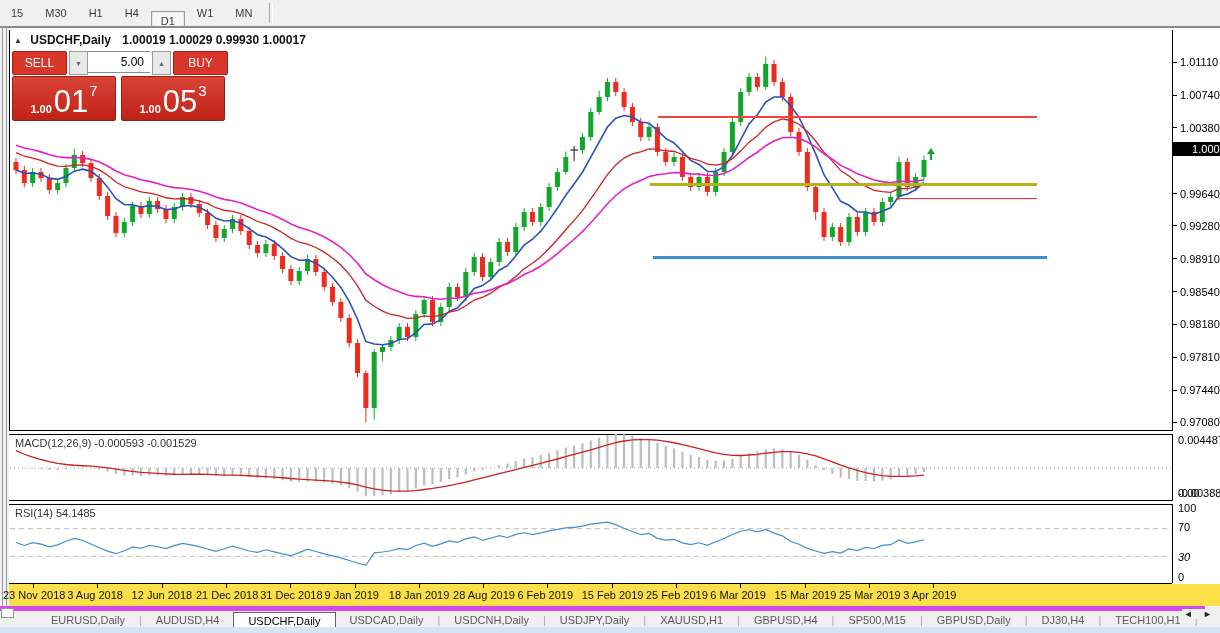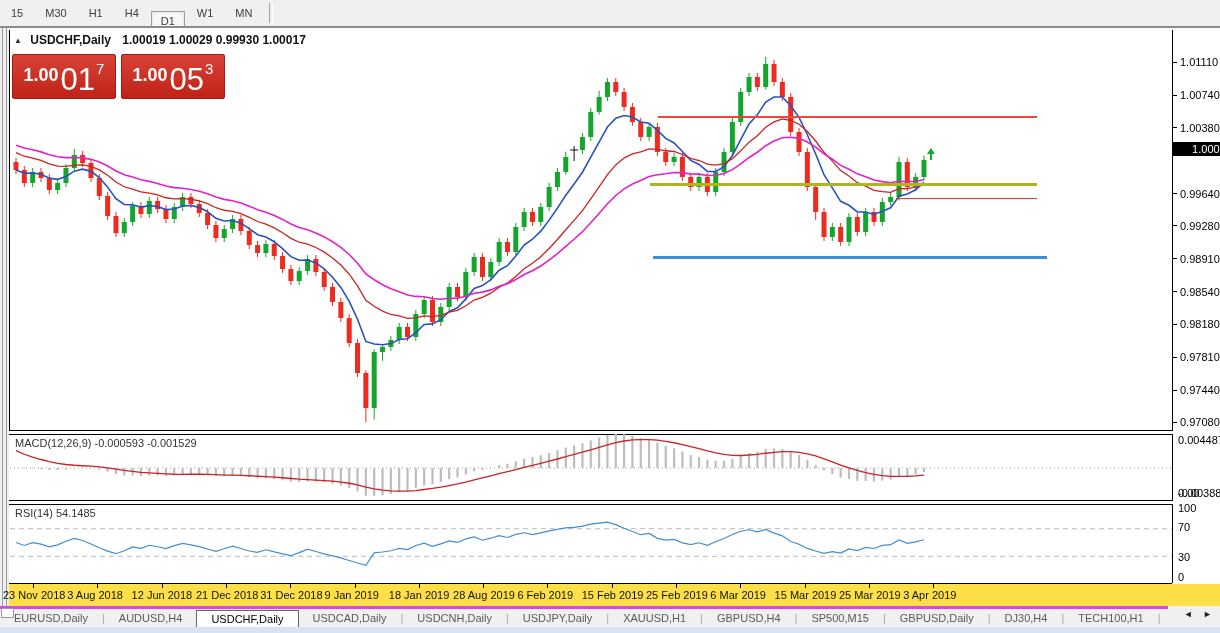--- a/index.html
+++ b/index.html
@@ -34,37 +34,37 @@
            color:#fff;font-size:12px;display:flex;align-items:center;justify-content:center;}
   .spin{width:18px;height:22px;background:#e9e9e9;border:1px solid #9b9b9b;color:#666;font-size:7px;
         display:flex;align-items:center;justify-content:center;margin-left:2px;}
   #vol-input{width:56px;height:20px;border:1px solid #8a8a8a;border-left:none;border-right:none;
              font-size:12px;text-align:right;padding:0 6px 0 0;font-family:"Liberation Sans",sans-serif;outline:none;}
   #oct-row1 .buy{margin-left:2px;}
   #oct-row2{display:flex;margin-top:3px;}
   .big-btn{width:104px;height:45px;background:linear-gradient(180deg,#d94337,#bf2217);border:1px solid #9c1d12;
            border-radius:2px;color:#fff;display:flex;align-items:flex-end;justify-content:center;padding-bottom:4px;box-sizing:border-box;}
   .big-btn + .big-btn{margin-left:5px;}
-  .big-btn .pfx{font-size:18px;font-weight:bold;margin:0 2px 8px 0;}
+  .big-btn .pfx{font-size:11px;font-weight:bold;margin:0 2px 1px 0;}
   .big-btn .big{font-size:31px;font-weight:normal;line-height:28px;}
   .big-btn .sup{font-size:15px;margin:0 0 17px 1px;}
   
   #price-scale{left:1173px;top:28px;width:47px;height:556px;background:#fff;}
   .pl{position:absolute;left:7px;width:44px;font-size:11px;color:#000;white-space:nowrap;}
   .ptick{position:absolute;left:0;width:4px;height:1px;background:#000;}
   #cur-price{position:absolute;left:0;width:46px;height:14px;background:#000;color:#fff;
              font-size:11px;text-align:center;line-height:14px;}
   .mlab{position:absolute;left:1178px;font-size:11px;color:#000;white-space:nowrap;}
   
   #date-axis{left:9px;top:584px;width:1211px;height:22px;background:#fde047;}
   .dlab{position:absolute;top:5px;font-size:11px;color:#111;white-space:nowrap;}
   .dtick{position:absolute;top:0;width:1px;height:4px;background:#000;}
   
-  #tab-bar{left:0;top:606px;width:1168px;height:21px;background:#f0f0f0;border-top:3px solid #d946ef;
-           display:flex;align-items:stretch;overflow:hidden;}
+  #tab-bar{left:0;top:606px;width:1168px;height:21px;background:#f0f0f0;border-top:5px solid #d946ef;
+           display:flex;align-items:stretch;overflow:hidden;padding-left:37px;}
   #tab-corner{position:absolute;left:1px;top:608px;width:11px;height:8px;background:#fff;border:1px solid #9a9a9a;}
   .tab{padding:3px 14px 0 14px;color:#5a5a5a;font-size:11px;white-space:nowrap;}
   .tab.active{background:#fff;border:1px solid #666;border-bottom:none;color:#000;margin-top:1px;padding-top:2px;}
   .tab-sep{color:#aaa;padding-top:3px;}
   #tab-arrows{position:absolute;right:2px;top:609px;background:#f0f0f0;padding:0 2px;font-size:9px;color:#222;letter-spacing:4px;}
   #status-strip{left:0;top:627px;width:1220px;height:6px;background:#d6e4f3;}
   svg{display:block;}
 </style>
 </head>
 <body>
@@ -326,20 +326,27 @@
 </div>
 <div id="axis-vline" class="abs"></div>
 
 <div id="chart-title" class="abs">
   <span class="tri">▲</span>
   <span>USDCHF,Daily</span>
   <span style="margin-left:8px;">1.00019 1.00029 0.99930 1.00017</span>
 </div>
 
 <div id="oct" class="abs">
+  <div id="oct-row1">
+    <div class="oct-btn">SELL</div>
+    <div class="spin">▼</div>
+    <input id="vol-input" value="5.00" style="">
+    <div class="spin">▲</div>
+    <div class="oct-btn buy">BUY</div>
+  </div>
   <div id="oct-row2">
     <div class="big-btn">
       <span class="pfx">1.00</span>
       <span class="big">01</span>
       <span class="sup">7</span>
     </div>
     <div class="big-btn">
       <span class="pfx">1.00</span>
       <span class="big">05</span>
       <span class="sup">3</span>
@@ -504,21 +511,21 @@
     <div class="ptick" style="top: 393.732px;"></div>
     <div class="pl" style="top: 388.232px;">0.97080</div>
     <div id="cur-price" style="top: 114px; padding-left: 16px;">1.00017</div>
   </div>
 <div id="ind-scale">
     <div class="mlab abs" style="top: 434px;">0.004487</div>
     <div class="mlab abs" style="top: 462px; margin-top: 25px;">0.00</div>
     <div class="mlab abs" style="top: 487px;">-0.003883</div>
     <div class="mlab abs" style="top: 502px;">100</div>
     <div class="mlab abs" style="top: 521px;">70</div>
-    <div class="mlab abs" style="top: 551px;">30</div>
+    <div class="mlab abs" style="top: 551px; font-style: italic;">30</div>
     <div class="mlab abs" style="top: 571px;">0</div>
   </div>
 
 <div id="date-axis" class="abs">
     <div class="dtick" style="left: 24px;"></div>
     <div class="dlab" style="left: -6px;">23 Nov 2018</div>
     <div class="dtick" style="left: 88.3px;"></div>
     <div class="dlab" style="left: 58.3px;">3 Aug 2018</div>
     <div class="dtick" style="left: 152.6px;"></div>
     <div class="dlab" style="left: 122.6px;">12 Jun 2018</div>

